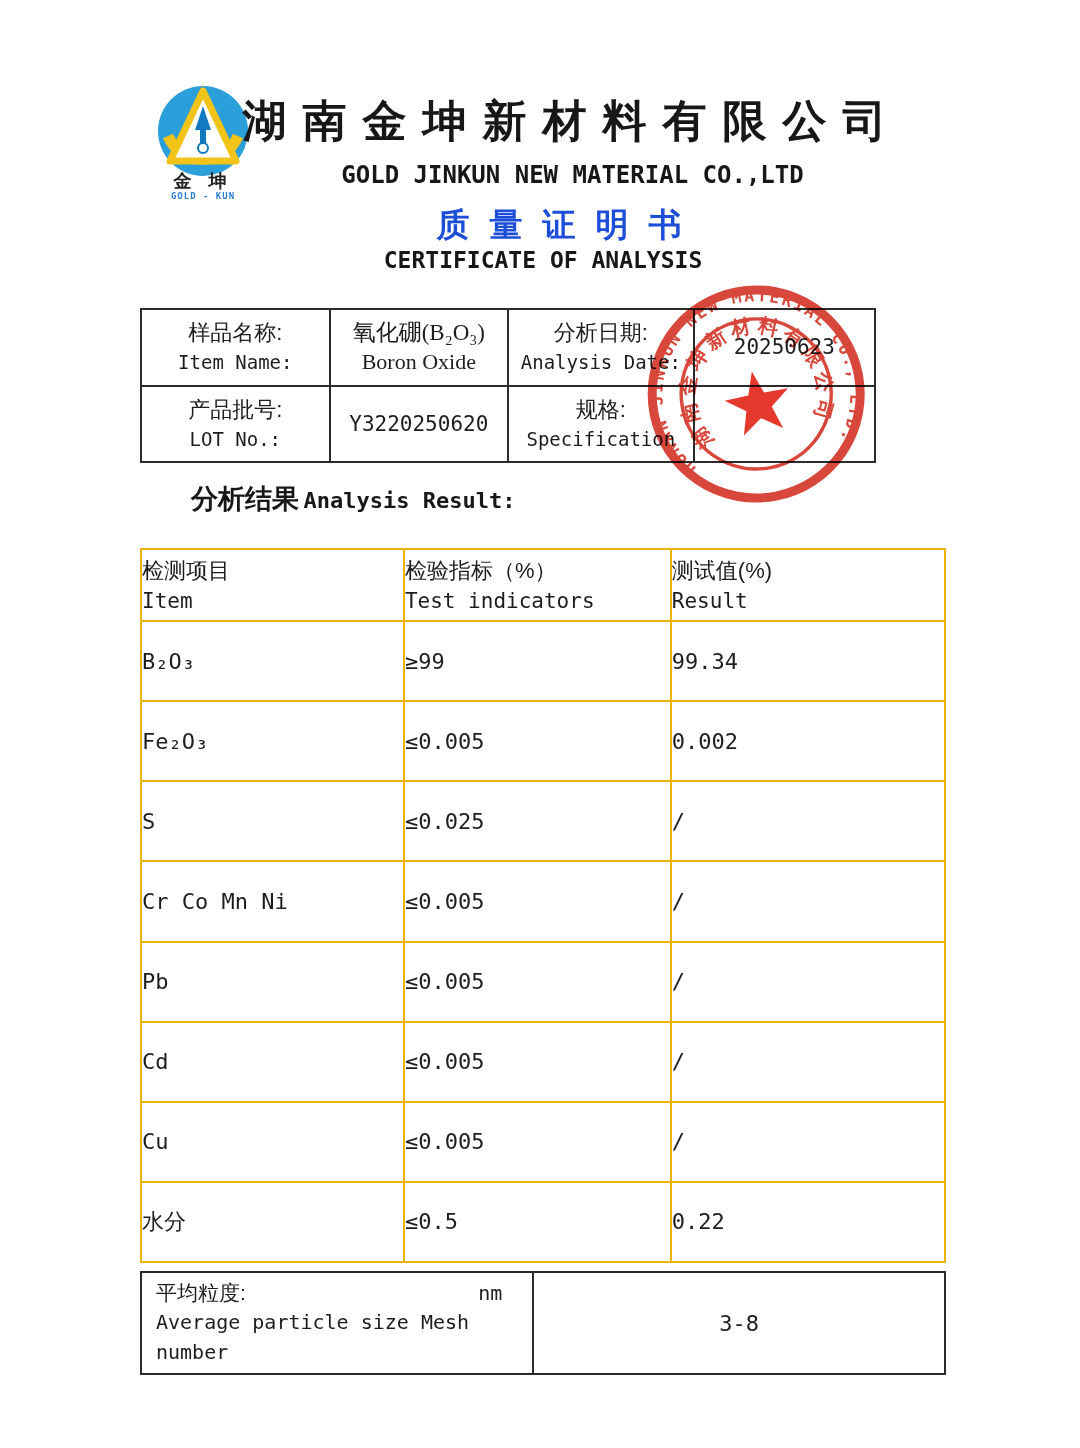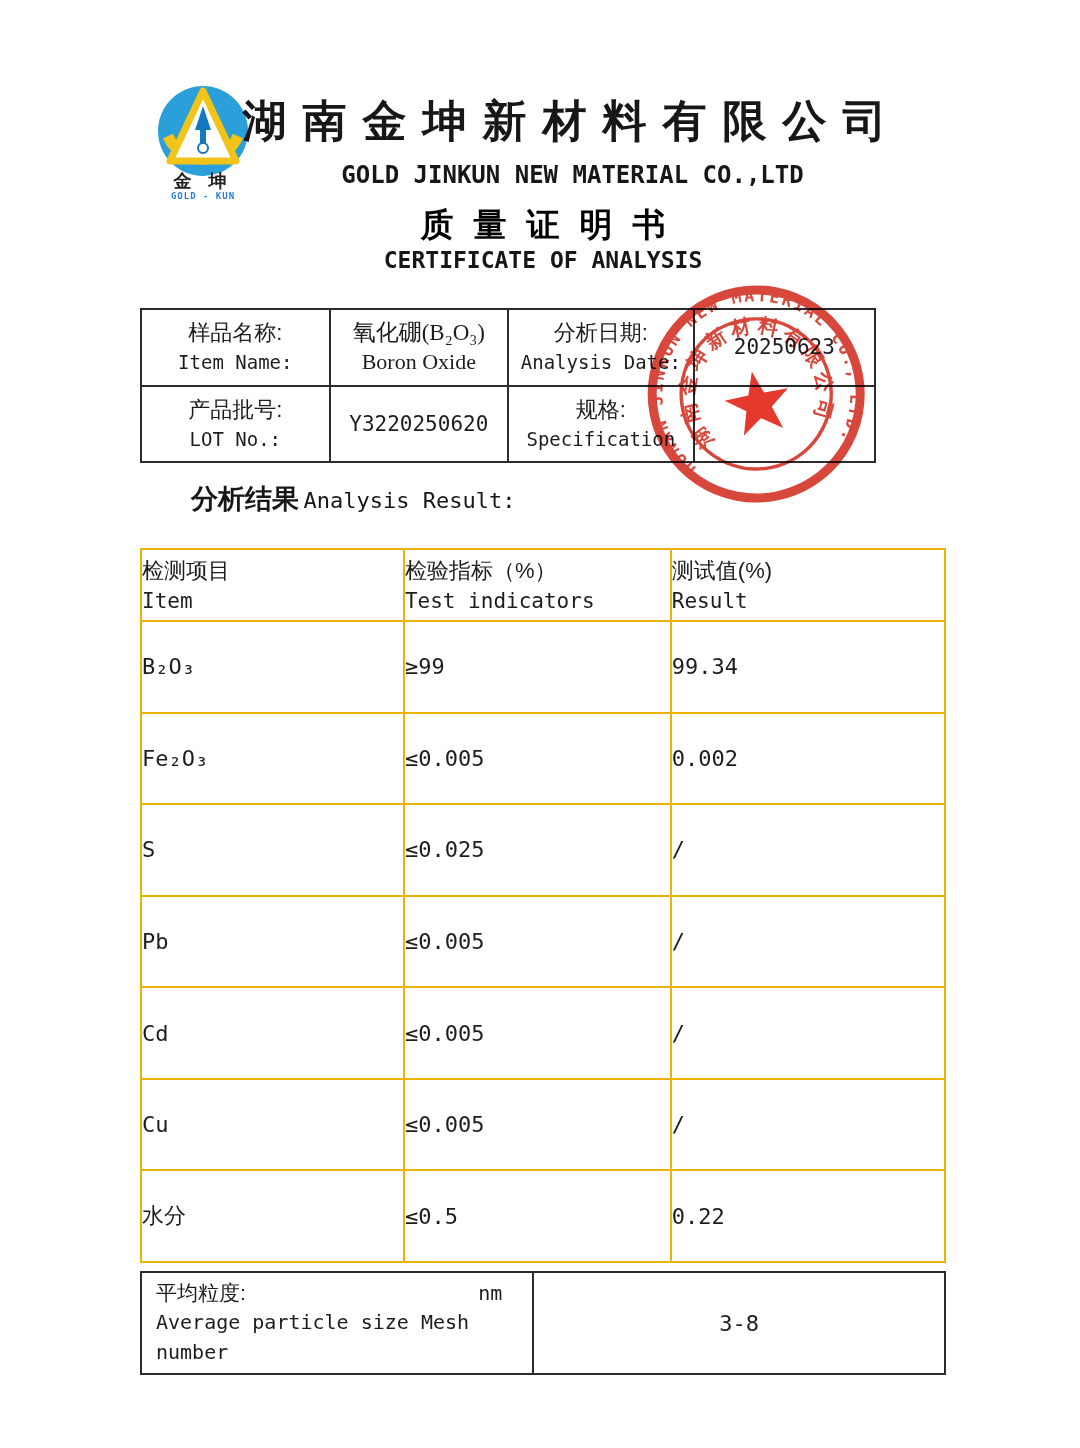--- a/index.html
+++ b/index.html
@@ -9,43 +9,43 @@
     background:#ffffff; color:#1f1f1f; overflow:hidden;
   }
   .cn   { font-family:"Liberation Sans", sans-serif; }
   .mono { font-family:"DejaVu Sans Mono", monospace; }
 
   
   .logo { position:absolute; left:150px; top:84px; width:106px; height:118px; }
   .company-block { position:absolute; left:200px; top:92px; width:745px; text-align:center; }
   .company-cn { font-size:44px; font-weight:700; letter-spacing:16px; white-space:nowrap; color:#171717; }
   .company-en { margin-top:10px; font-size:24px; font-weight:700; letter-spacing:0px; color:#171717; }
-  .doc-title-cn { position:absolute; left:140px; top:203px; width:806px; text-align:center;
-                  font-size:33px; font-weight:700; letter-spacing:20px; text-indent:20px; color:#000000; }
+  .doc-title-cn { position:absolute; left:156px; top:203px; width:806px; text-align:center;
+                  font-size:33px; font-weight:700; letter-spacing:20px; text-indent:20px; color:#1d4ed8; }
   .doc-title-en { position:absolute; left:140px; top:247px; width:806px; text-align:center;
                   font-size:23px; font-weight:700; color:#171717; }
 
   
   table { border-collapse:collapse; }
   .info-table { position:absolute; left:140px; top:308px; width:736px; height:155px; table-layout:fixed; }
   .info-table td { border:2px solid #2b2b2b; text-align:center; vertical-align:middle; padding:4px 2px; }
   .cell-cn { display:block; font-size:22px; line-height:30px; color:#1d1d1d; }
   .cell-en { display:block; font-size:19px; line-height:28px; color:#1d1d1d; }
   .cell-value { font-size:21px; color:#1d1d1d; }
   .serif-val .cell-cn { font-family:"Liberation Serif", serif; font-size:23px; }
   .serif-val .cell-en { font-family:"Liberation Serif", serif; font-size:22px; }
 
   
   .stamp { position:absolute; left:634px; top:271px; width:244px; height:244px;
            mix-blend-mode:multiply; opacity:0.93; pointer-events:none; }
 
   
   .section-heading { position:absolute; left:155px; top:481px; font-weight:700; color:#171717; }
   .section-heading .cn { font-size:27px;margin-left:36px; }
-  .section-heading .mono { font-size:22px; font-weight:400; }
+  .section-heading .mono { font-size:22px; font-weight:700; }
 
   
   .results-table { position:absolute; left:140px; top:548px; width:806px; height:715px; table-layout:fixed; }
   .results-table th, .results-table td {
     border:2px solid #eab308; text-align:left; vertical-align:middle; font-weight:normal;
   }
   .results-table thead tr { height:72px; }
   .results-table tbody tr { height:71px;border-radius:22px; }
   .hdr-cn { display:block; font-size:22px; line-height:31px; color:#1d1d1d; }
   .hdr-en { display:block; font-size:21px; line-height:30px; color:#1d1d1d; }
@@ -176,20 +176,25 @@
         <td class="val mono">Fe₂O₃</td>
         <td class="val mono">≤0.005</td>
         <td class="val mono">0.002</td>
       </tr>
       <tr>
         <td class="val mono">S</td>
         <td class="val mono">≤0.025</td>
         <td class="val mono">/</td>
       </tr>
       <tr>
+        <td class="val mono">Cr Co Mn Ni</td>
+        <td class="val mono">≤0.005</td>
+        <td class="val mono">/</td>
+      </tr>
+      <tr>
         <td class="val mono">Pb</td>
         <td class="val mono">≤0.005</td>
         <td class="val mono">/</td>
       </tr>
       <tr>
         <td class="val mono">Cd</td>
         <td class="val mono">≤0.005</td>
         <td class="val mono">/</td>
       </tr>
       <tr>

